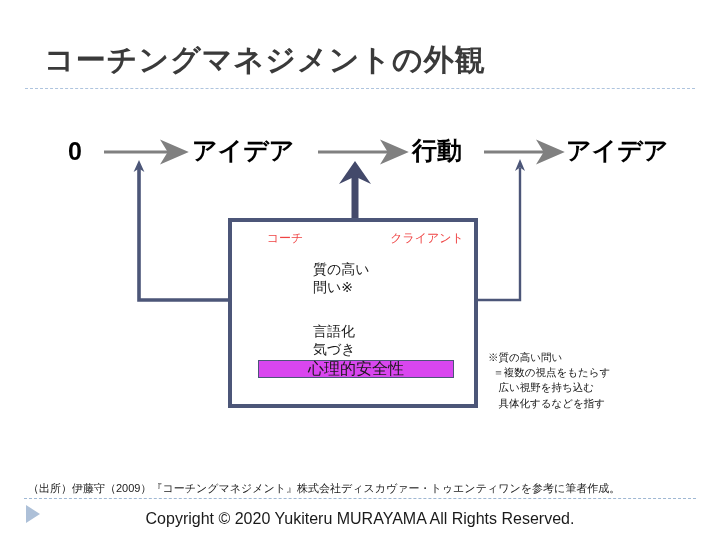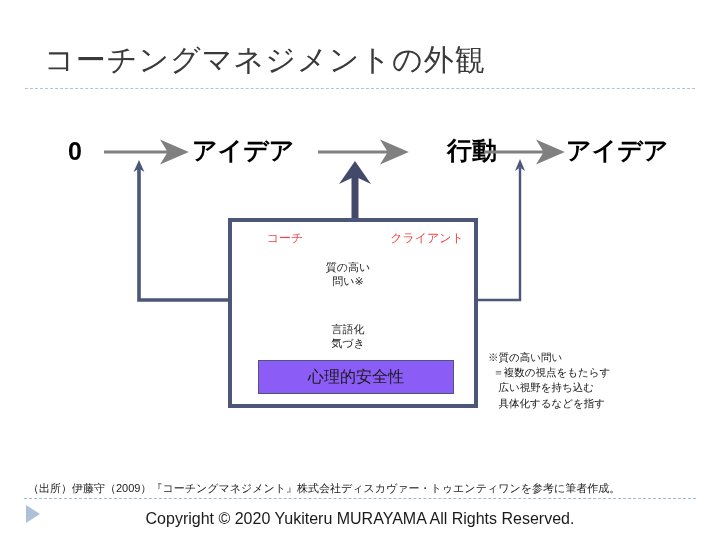--- a/index.html
+++ b/index.html
@@ -11,42 +11,42 @@
     overflow:hidden;
     position:relative;
   }
   #slide{position:absolute;left:0;top:0;width:720px;height:540px;}
 
   
   #title{
     position:absolute;left:44px;top:40px;
     font-family:"DejaVu Serif","Liberation Serif",serif;
     font-size:30px;
-    font-weight:400;
+    font-weight:700;
     color:#3a3a3a;
     letter-spacing:1px;
     white-space:nowrap;
   }
   #title-rule{
     position:absolute;left:25px;top:88px;width:670px;height:0;
     border-top:1px dashed #aec4de;
   }
 
   
   .flow-label{
     position:absolute;
     font-size:25px;
     font-weight:bold;
     color:#000000;
     white-space:nowrap;
     line-height:1;
   }
   #flow-0{left:68px;top:139px;}
   #flow-idea{left:192px;top:138px;}
-  #flow-action{left:412px;top:138px;margin-left:35px;}
+  #flow-action{left:412px;top:138px;}
   #flow-goal{left:566px;top:138px;}
 
   svg.layer{position:absolute;left:0;top:0;width:720px;height:540px;pointer-events:none;}
 
   
   #coach-box{
     position:absolute;left:228px;top:218px;
     width:250px;height:190px;
     border:4px solid #4c5678;
     background:#ffffff;
@@ -57,34 +57,33 @@
     font-size:12px;
     color:#ef4444;
     white-space:nowrap;
     text-align:center;
   }
   #label-coach{left:258px;top:230px;width:54px;}
   #label-client{left:384px;top:230px;width:86px;}
 
   .msg{
     position:absolute;
-    font-size:11px;
+    font-size:14px;
     color:#1a1a1a;
-    text-align:center;
     line-height:1.25;
     white-space:nowrap;
   }
   #msg-top{left:313px;top:261px;width:70px;}
   #msg-bottom{left:313px;top:323px;width:70px;}
 
   #safety-box{
     position:absolute;left:258px;top:360px;
-    width:196px;height:34px;
+    width:196px;height:18px;
     border:1.5px solid #4c5678;
-    background:#8b5cf6;
+    background:#d946ef;
     box-sizing:border-box;
     display:flex;align-items:center;justify-content:center;
   }
   #safety-box span{font-size:16px;color:#1a1a1a;white-space:nowrap;}
 
   
   #footnote{
     position:absolute;left:488px;top:350px;
     font-size:10.5px;
     color:#111111;

